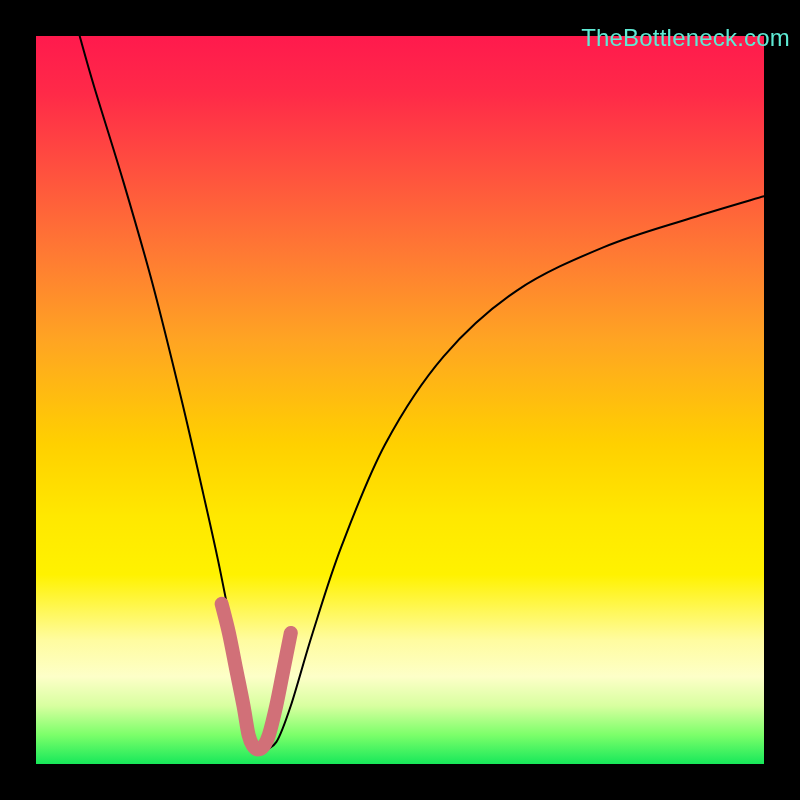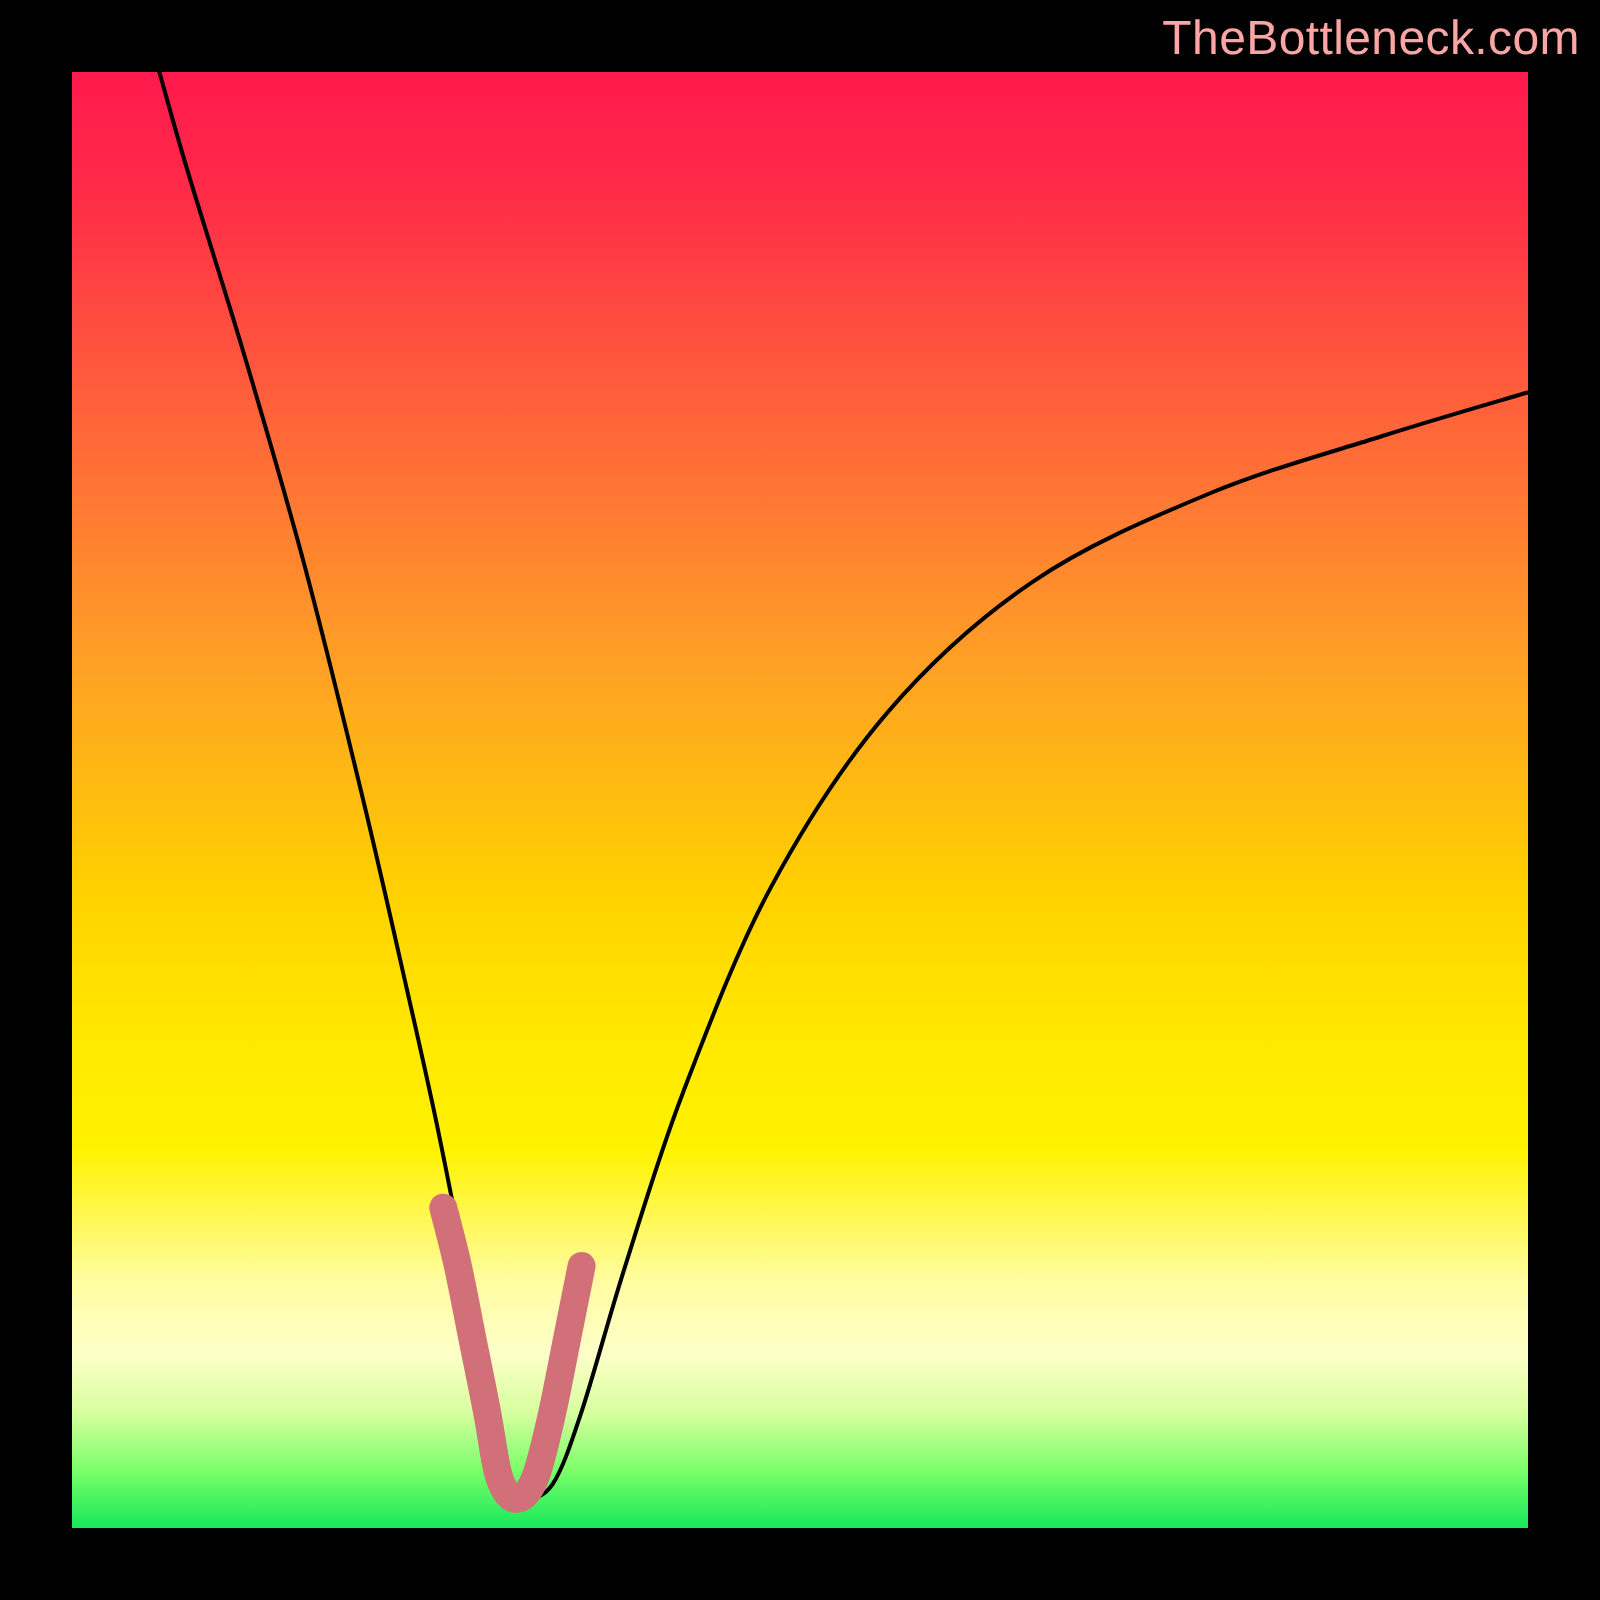--- a/index.html
+++ b/index.html
@@ -26,26 +26,26 @@
       #ffe800 66%,
       #fff200 74%,
       #fffca0 83%,
       #fdffc8 88%,
       #d8ffa0 92%,
       #7cff6a 96%,
       #17e85a 100%);
   }
   .watermark {
     position: absolute;
-    top: 6px;
+    top: 24px;
     right: 10px;
     font-family: Arial, Helvetica, sans-serif;
     font-size: 24px;
     font-weight: 500;
-    color: #fca5a5;
+    color: #5eead4;
     letter-spacing: 0.2px;
   }
   svg.curve {
     position: absolute;
     top: 0; left: 0;
     width: 728px;
     height: 728px;
   }
 </style>
 </head>

